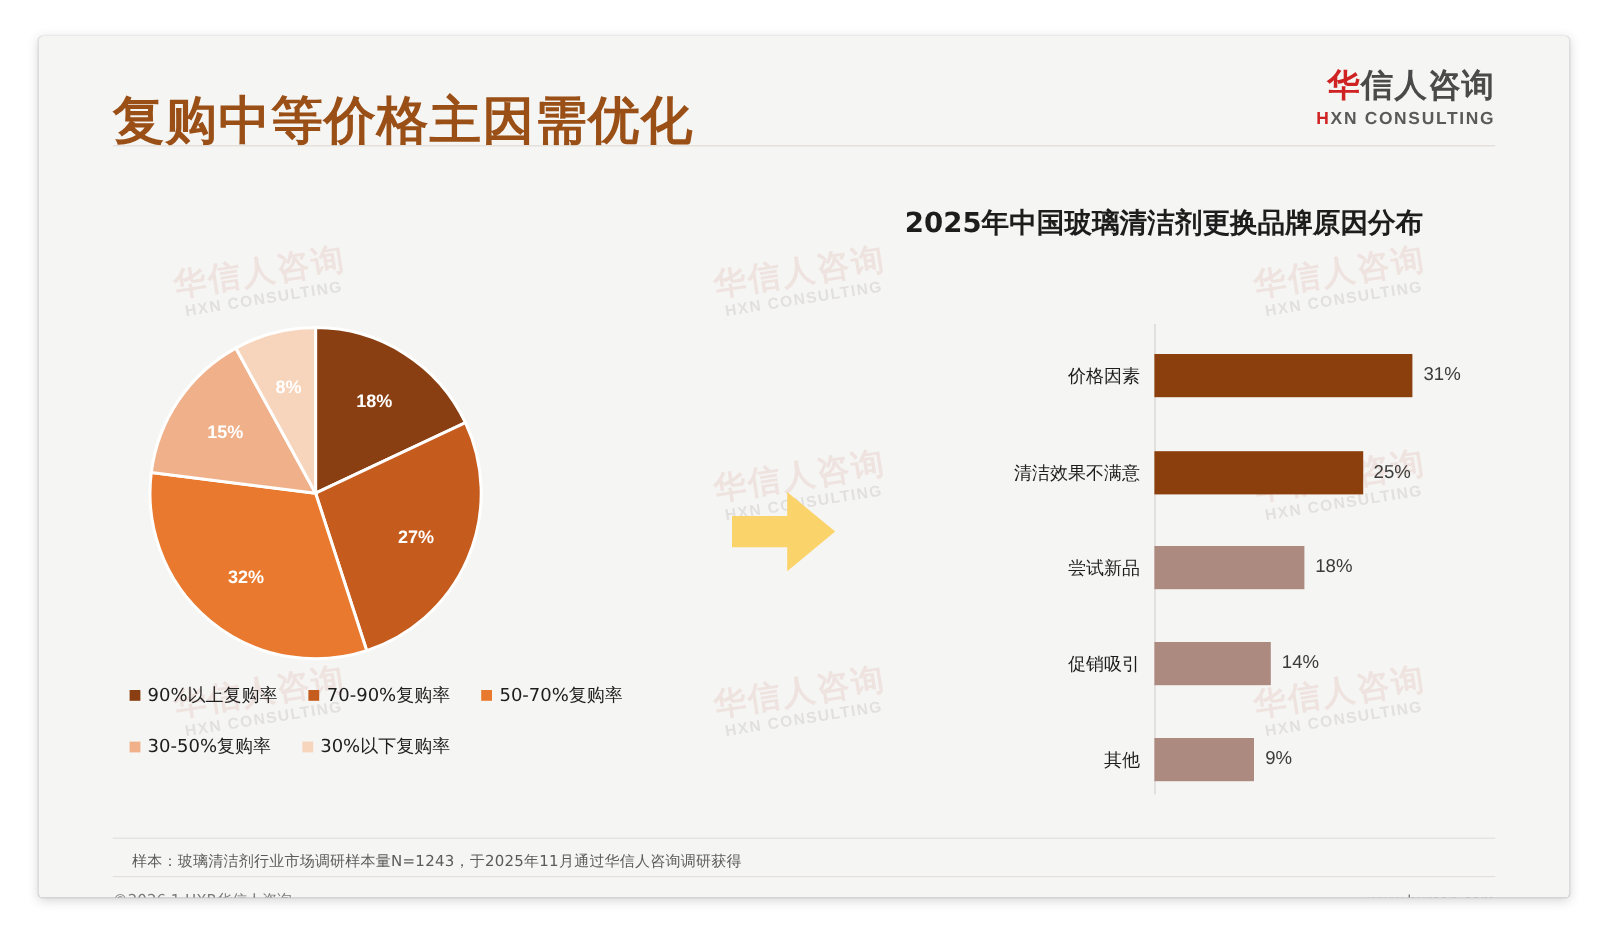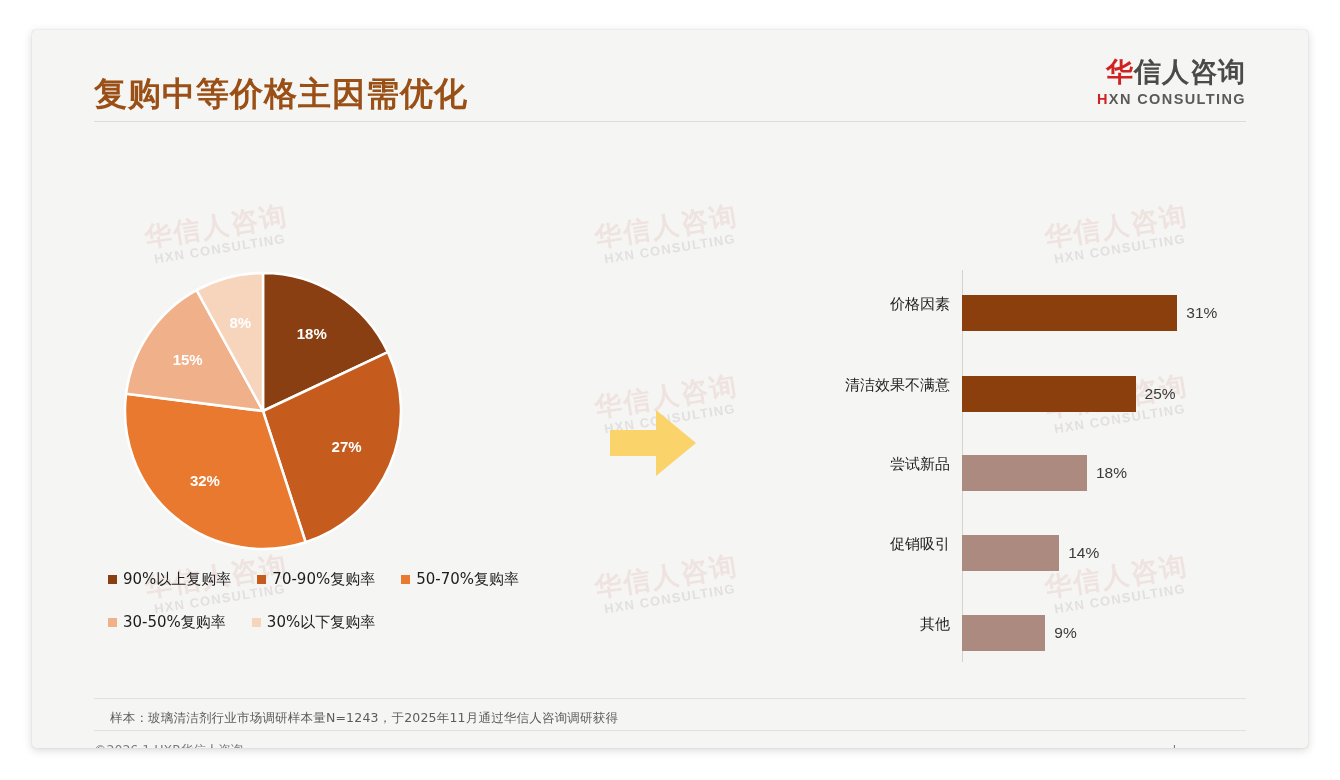--- a/index.html
+++ b/index.html
@@ -53,21 +53,21 @@
 
   
   #header {
     position: absolute;
     left: 0; top: 0; right: 0; height: 92px;
     z-index: 3;
   }
   #page-title {
     position: absolute;
     left: 62px; top: 42px;
-    font-size: 33px;
+    font-size: 43px;
     font-weight: 700;
     color: #9a4f16;
     letter-spacing: 1px;
     font-family: "DejaVu Sans", sans-serif;
   }
   #header-rule {
     position: absolute;
     left: 62px; top: 91px; right: 62px;
     height: 1px;
     background: #e0ddd8;
@@ -169,20 +169,21 @@
     position: absolute;
     left: 208px; top: 0;
     width: 1px; height: 392px;
     background: #d6d3ce;
   }
   .bar-row {
     position: absolute;
     left: 0; right: 0;
     height: 36px;
     display: flex;
+    align-items: center;
   }
   .bar-cat {
     width: 196px;
     text-align: right;
     padding-right: 12px;
     font-size: 15px;
     color: #1d1d1d;
     font-family: "DejaVu Sans", sans-serif;
     white-space: nowrap;
   }
@@ -336,20 +337,21 @@
       </div>
   </div>
 
   <div id="flow-arrow">
     <svg viewBox="0 0 86 74" width="86" height="74" aria-hidden="true">
       <polygon id="arrow-poly" points="0,24 46,24 46,4 86,37 46,70 46,50 0,50" fill="#fbd36b"></polygon>
     </svg>
   </div>
 
   <div id="panel-right" class="panel">
+    <div class="panel-title">2025年中国玻璃清洁剂更换品牌原因分布</div>
     <div id="bar-chart">
       <div id="bar-axis" style="background: rgb(214, 211, 206);"></div>
     <div class="bar-row" style="top: 25px;">
           <div class="bar-cat">价格因素</div>
           <div class="bar-track">
             <div class="bar-fill" style="width: 215.278px; background: rgb(138, 63, 12);"></div>
             <span class="bar-value">31%</span>
           </div>
         </div>
         <div class="bar-row" style="top: 106px;">

